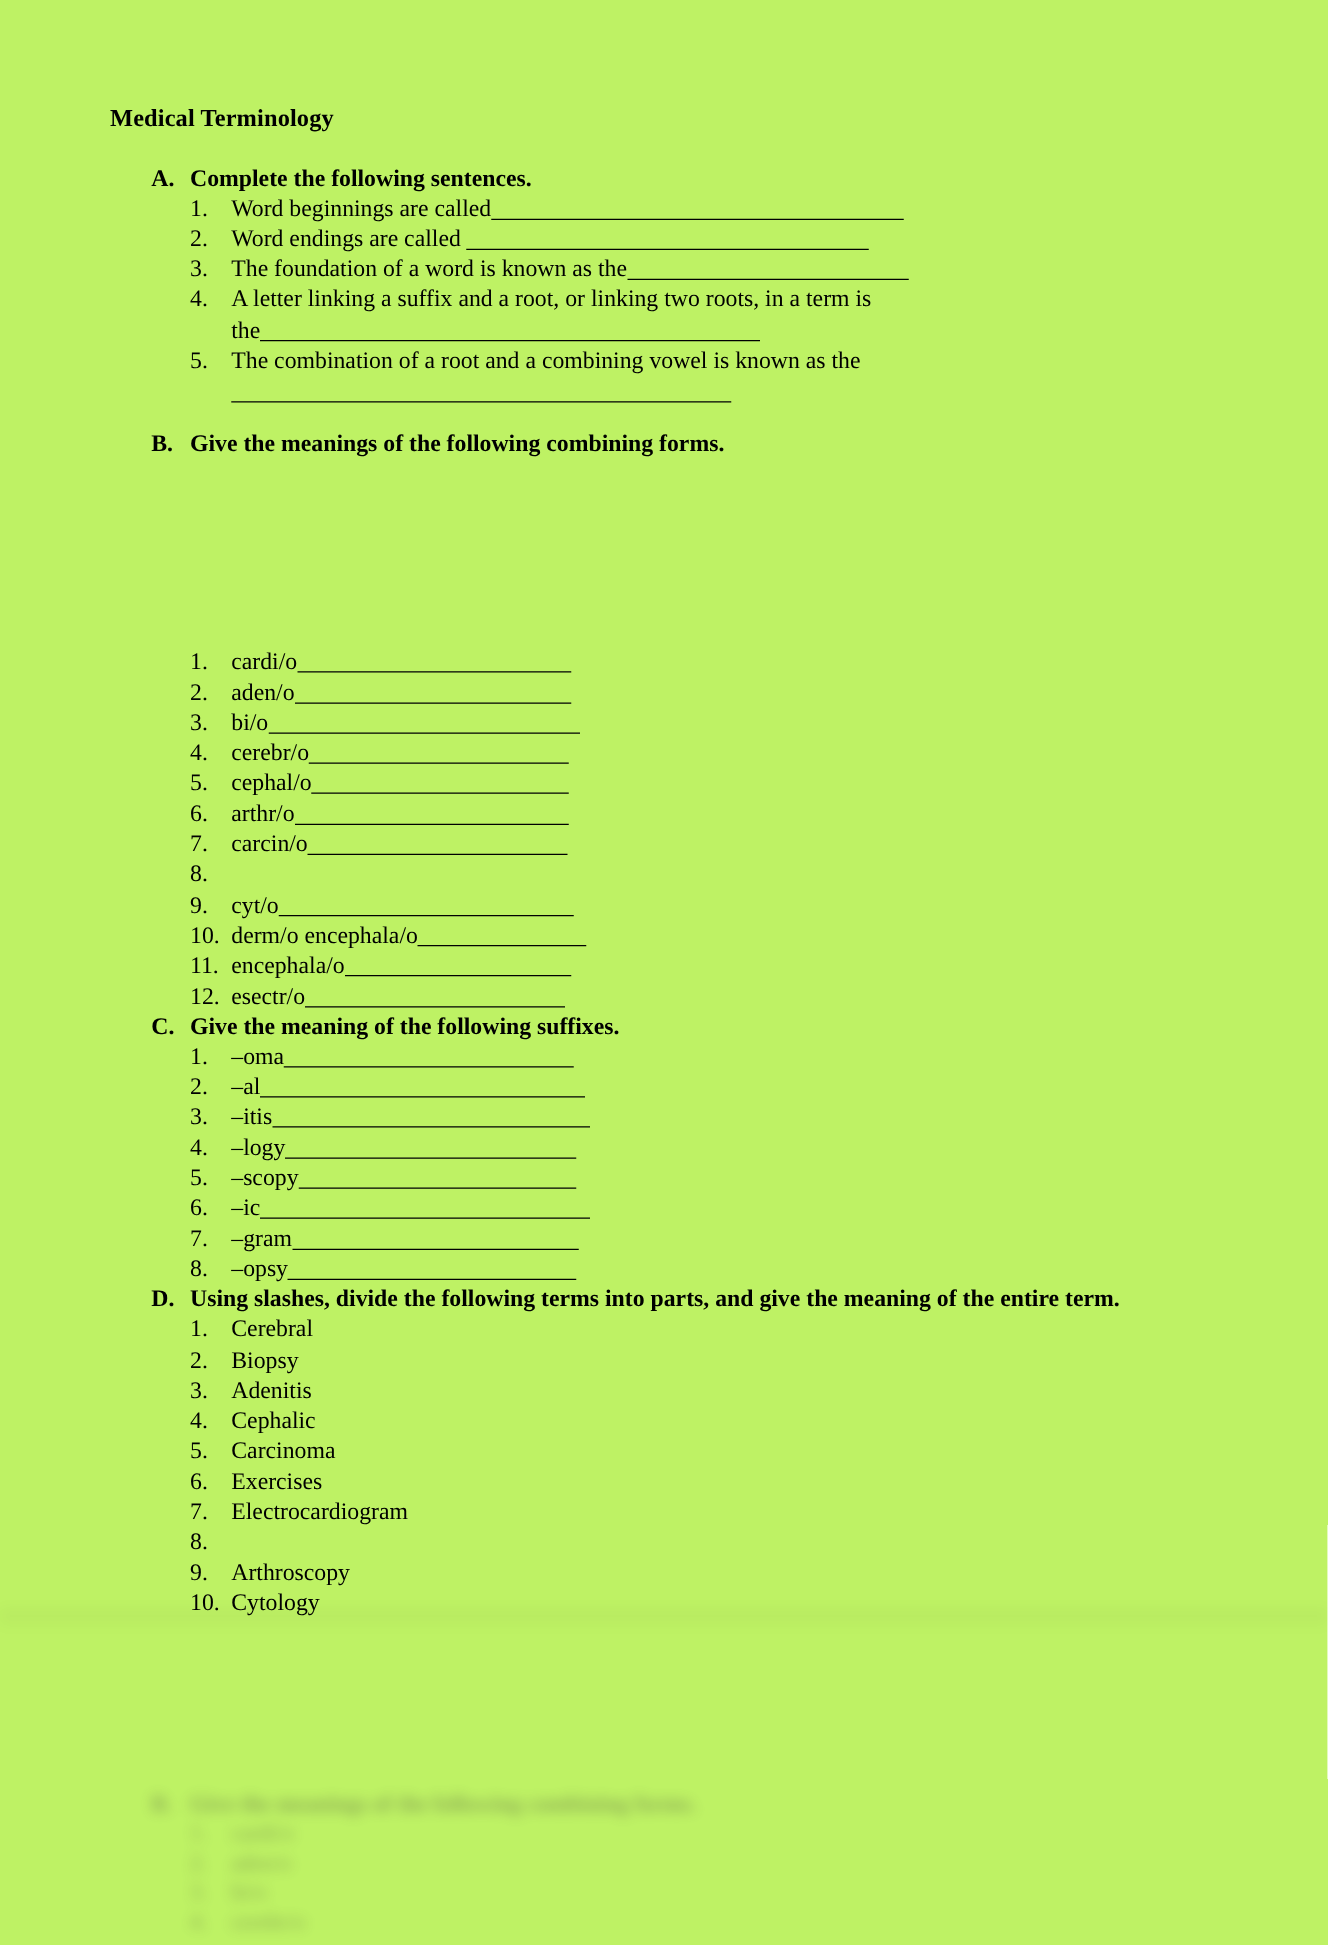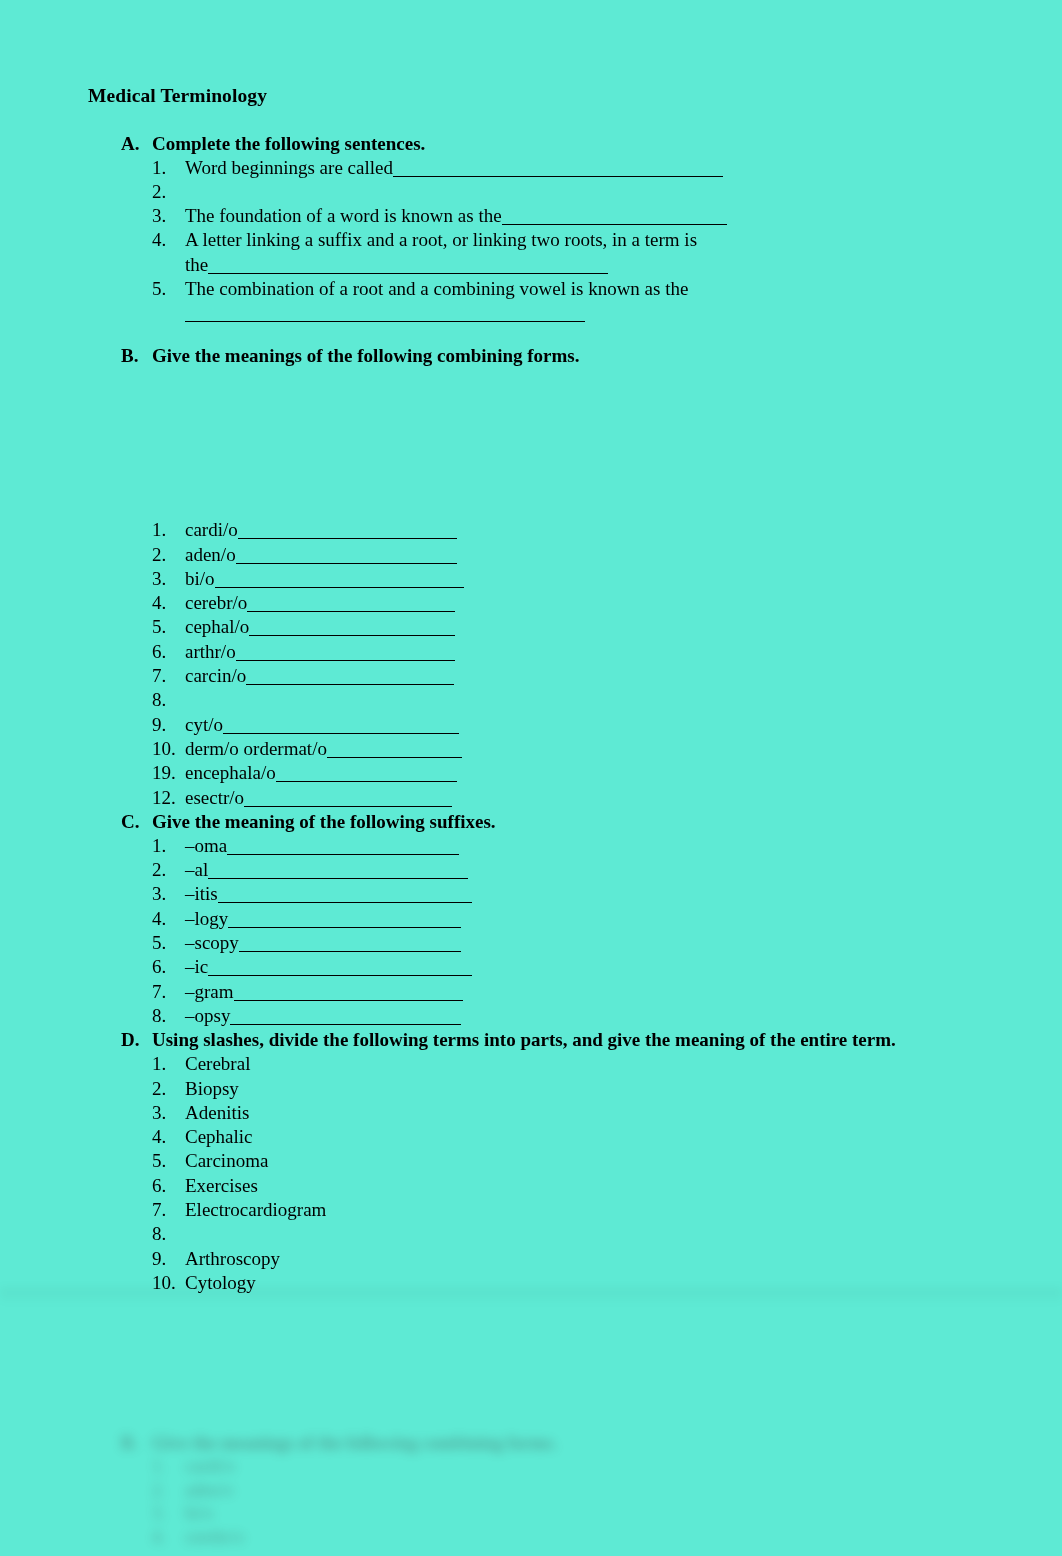--- a/index.html
+++ b/index.html
@@ -16,21 +16,21 @@
     font-family: "Liberation Serif", "DejaVu Serif", serif;
     color: #000000;
     -webkit-font-smoothing: antialiased;
   }
 
   .page {
     position: absolute;
     top: 0; left: 0;
     width: 1062px;
     height: 1556px;
-    background: #5eead4;
+    background: #bef264;
   }
 
   
   .doc {
     position: absolute;
     left: 88px;
     top: 84px;
     width: 900px;
   }
 
@@ -136,20 +136,21 @@
             <span class="sec-letter">A.</span>
             <span class="sec-title">Complete the following sentences.</span>
           </div>
           <ol class="numlist">
             <li>
               <span class="num">1.</span>
               <span class="item-body"><span class="item-text">Word beginnings are called</span><span class="rule" style="width: 330px;"></span></span>
             </li>
             <li>
               <span class="num">2.</span>
+              <span class="item-body"><span class="item-text">Word endings are called </span><span class="rule" style="width: 322px;"></span></span>
             </li>
             <li>
               <span class="num">3.</span>
               <span class="item-body"><span class="item-text">The foundation of a word is known as the</span><span class="rule" style="width: 225px;"></span></span>
             </li>
             <li>
               <span class="num">4.</span>
               <span class="item-body"><span class="item-text">A letter linking a suffix and a root, or linking two roots, in a term is</span><br><span>the</span><span class="rule" style="width: 400px;"></span></span>
             </li>
             <li>
@@ -195,24 +196,24 @@
             </li>
             <li>
               <span class="num">8.</span>
             </li>
             <li>
               <span class="num">9.</span>
               <span class="item-body"><span class="item-text">cyt/o</span><span class="rule" style="width: 236px;"></span></span>
             </li>
             <li>
               <span class="num">10.</span>
-              <span class="item-body"><span class="item-text">derm/o ordermat/o</span><span class="rule" style="width: 135px;"></span></span>
-            </li>
-            <li>
-              <span class="num">19.</span>
+              <span class="item-body"><span class="item-text">derm/o encephala/o</span><span class="rule" style="width: 135px;"></span></span>
+            </li>
+            <li>
+              <span class="num">11.</span>
               <span class="item-body"><span class="item-text">encephala/o</span><span class="rule" style="width: 181px;"></span></span>
             </li>
             <li>
               <span class="num">12.</span>
               <span class="item-body"><span class="item-text">esectr/o</span><span class="rule" style="width: 208px;"></span></span>
             </li>
           </ol>
         </div>
         <div class="section" style="margin-top: 0px;">
           <div class="sec-head">

